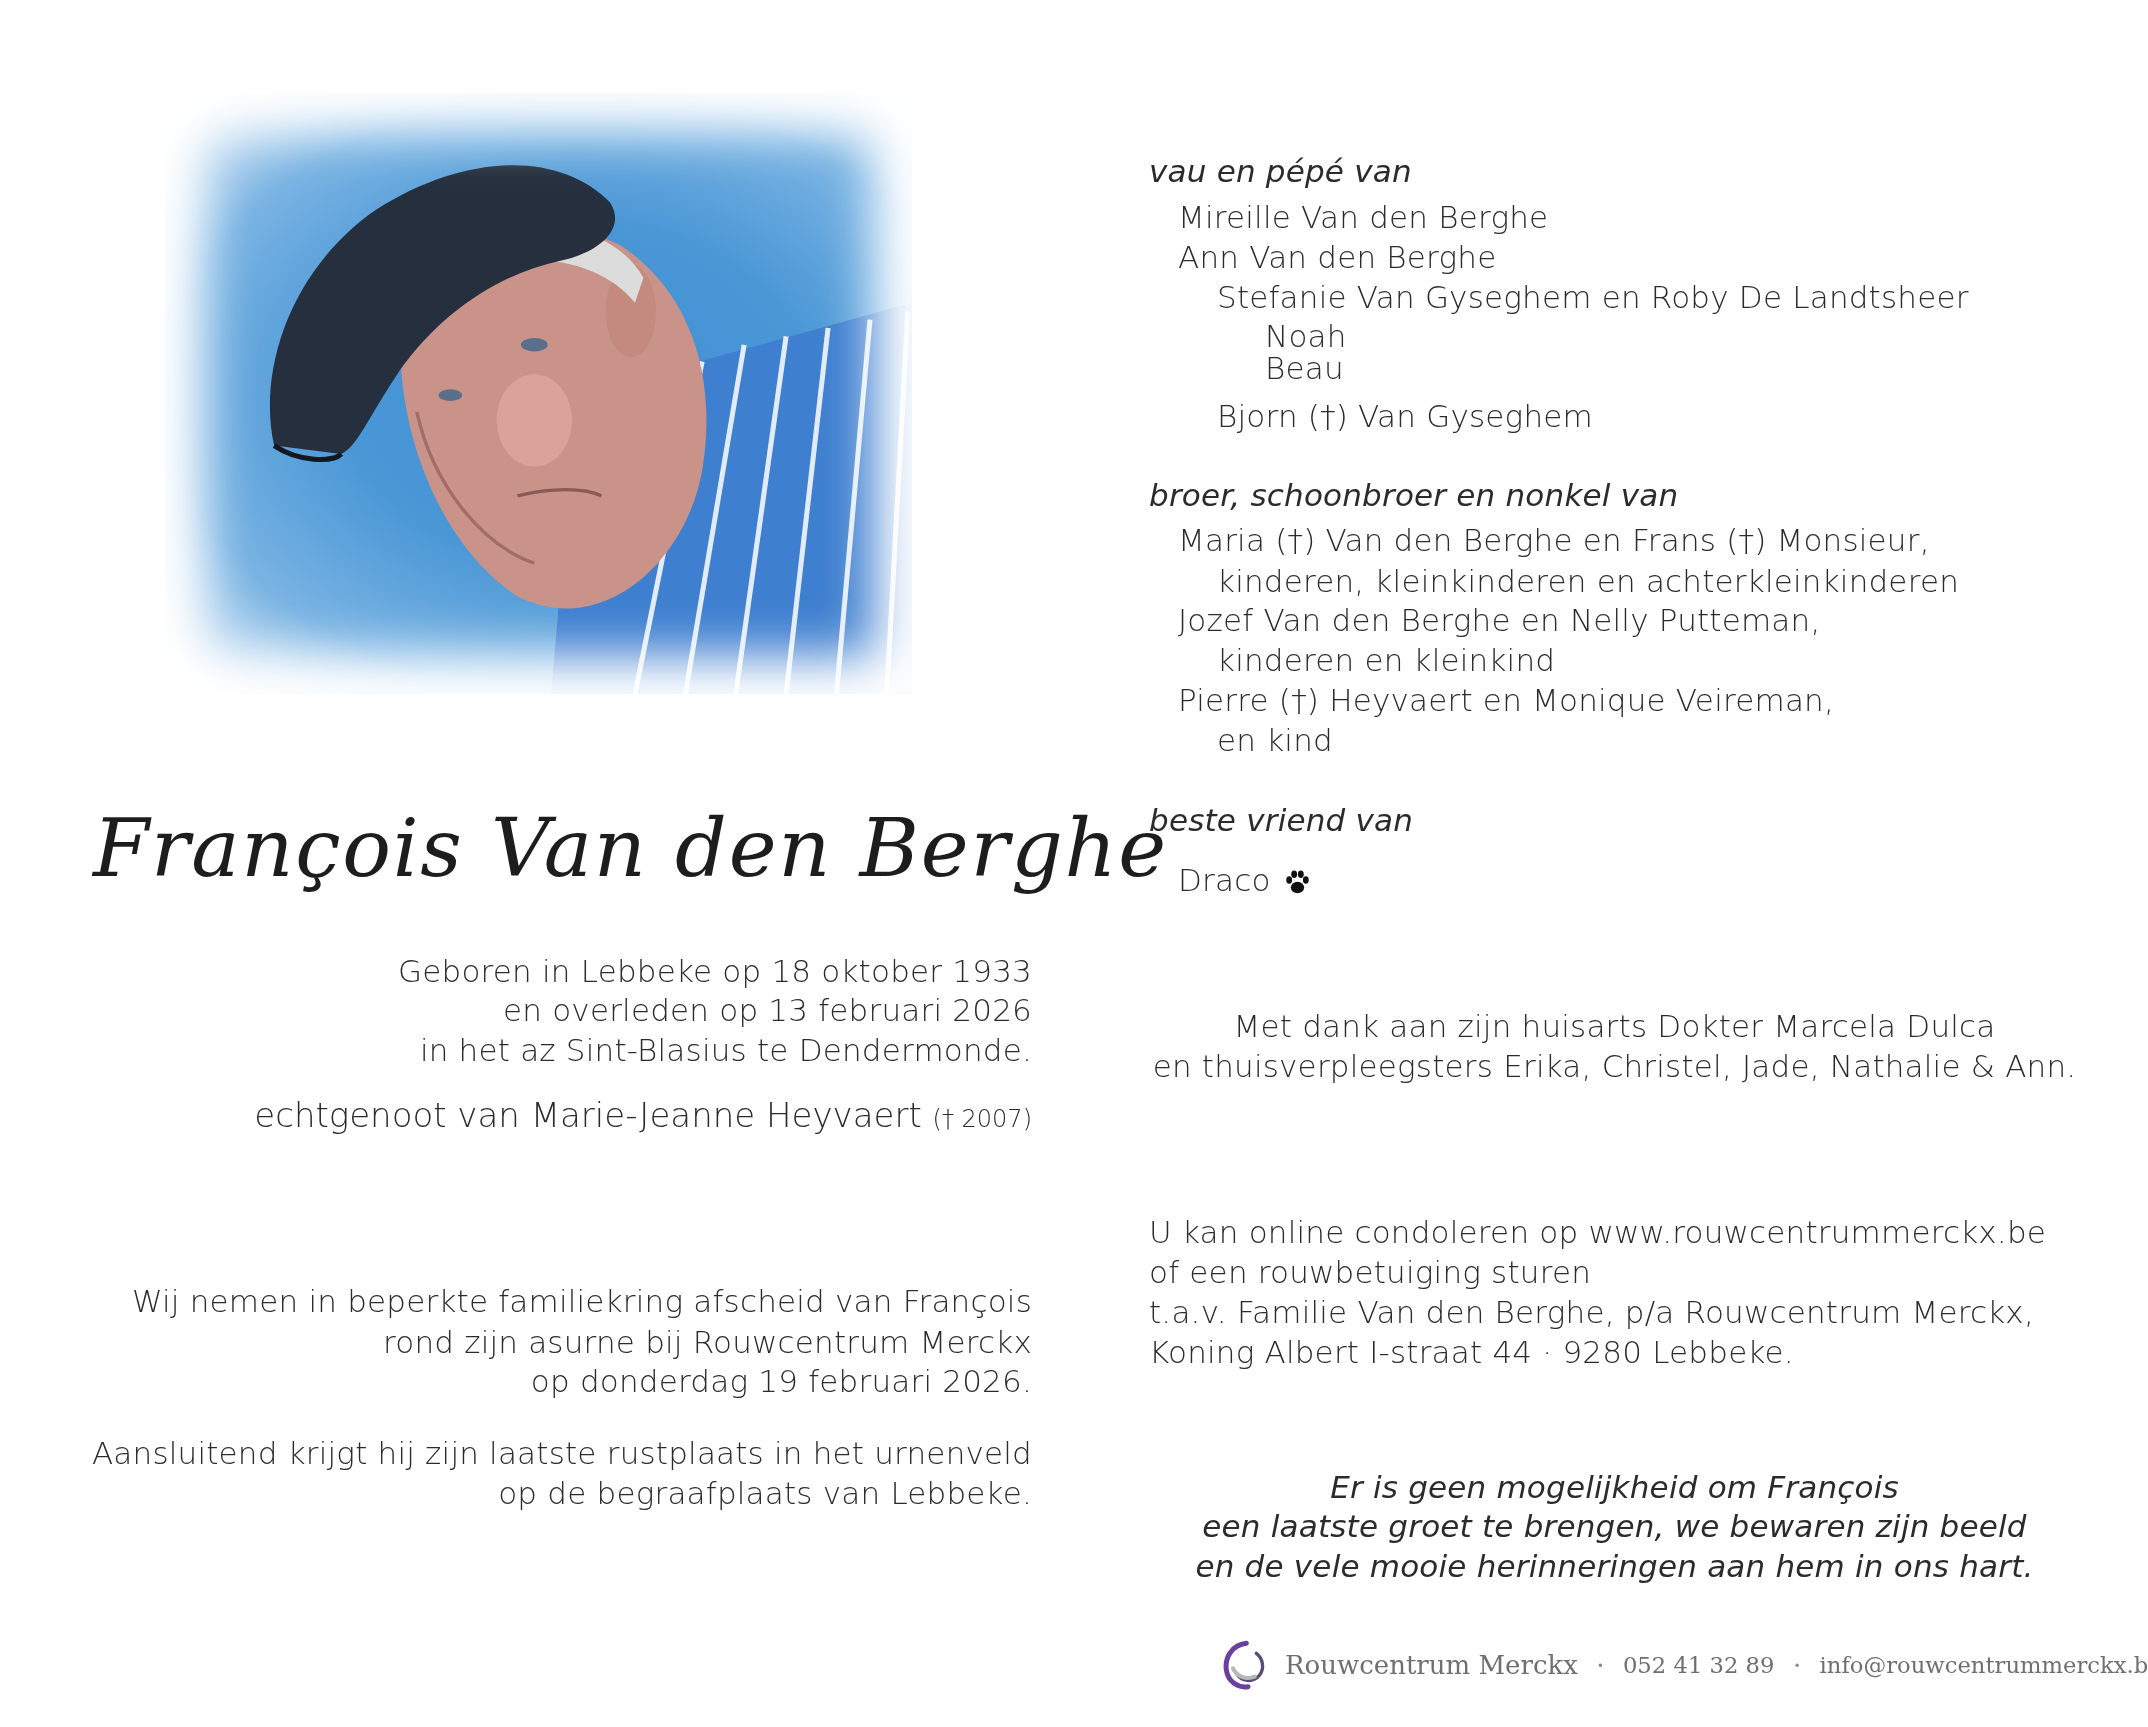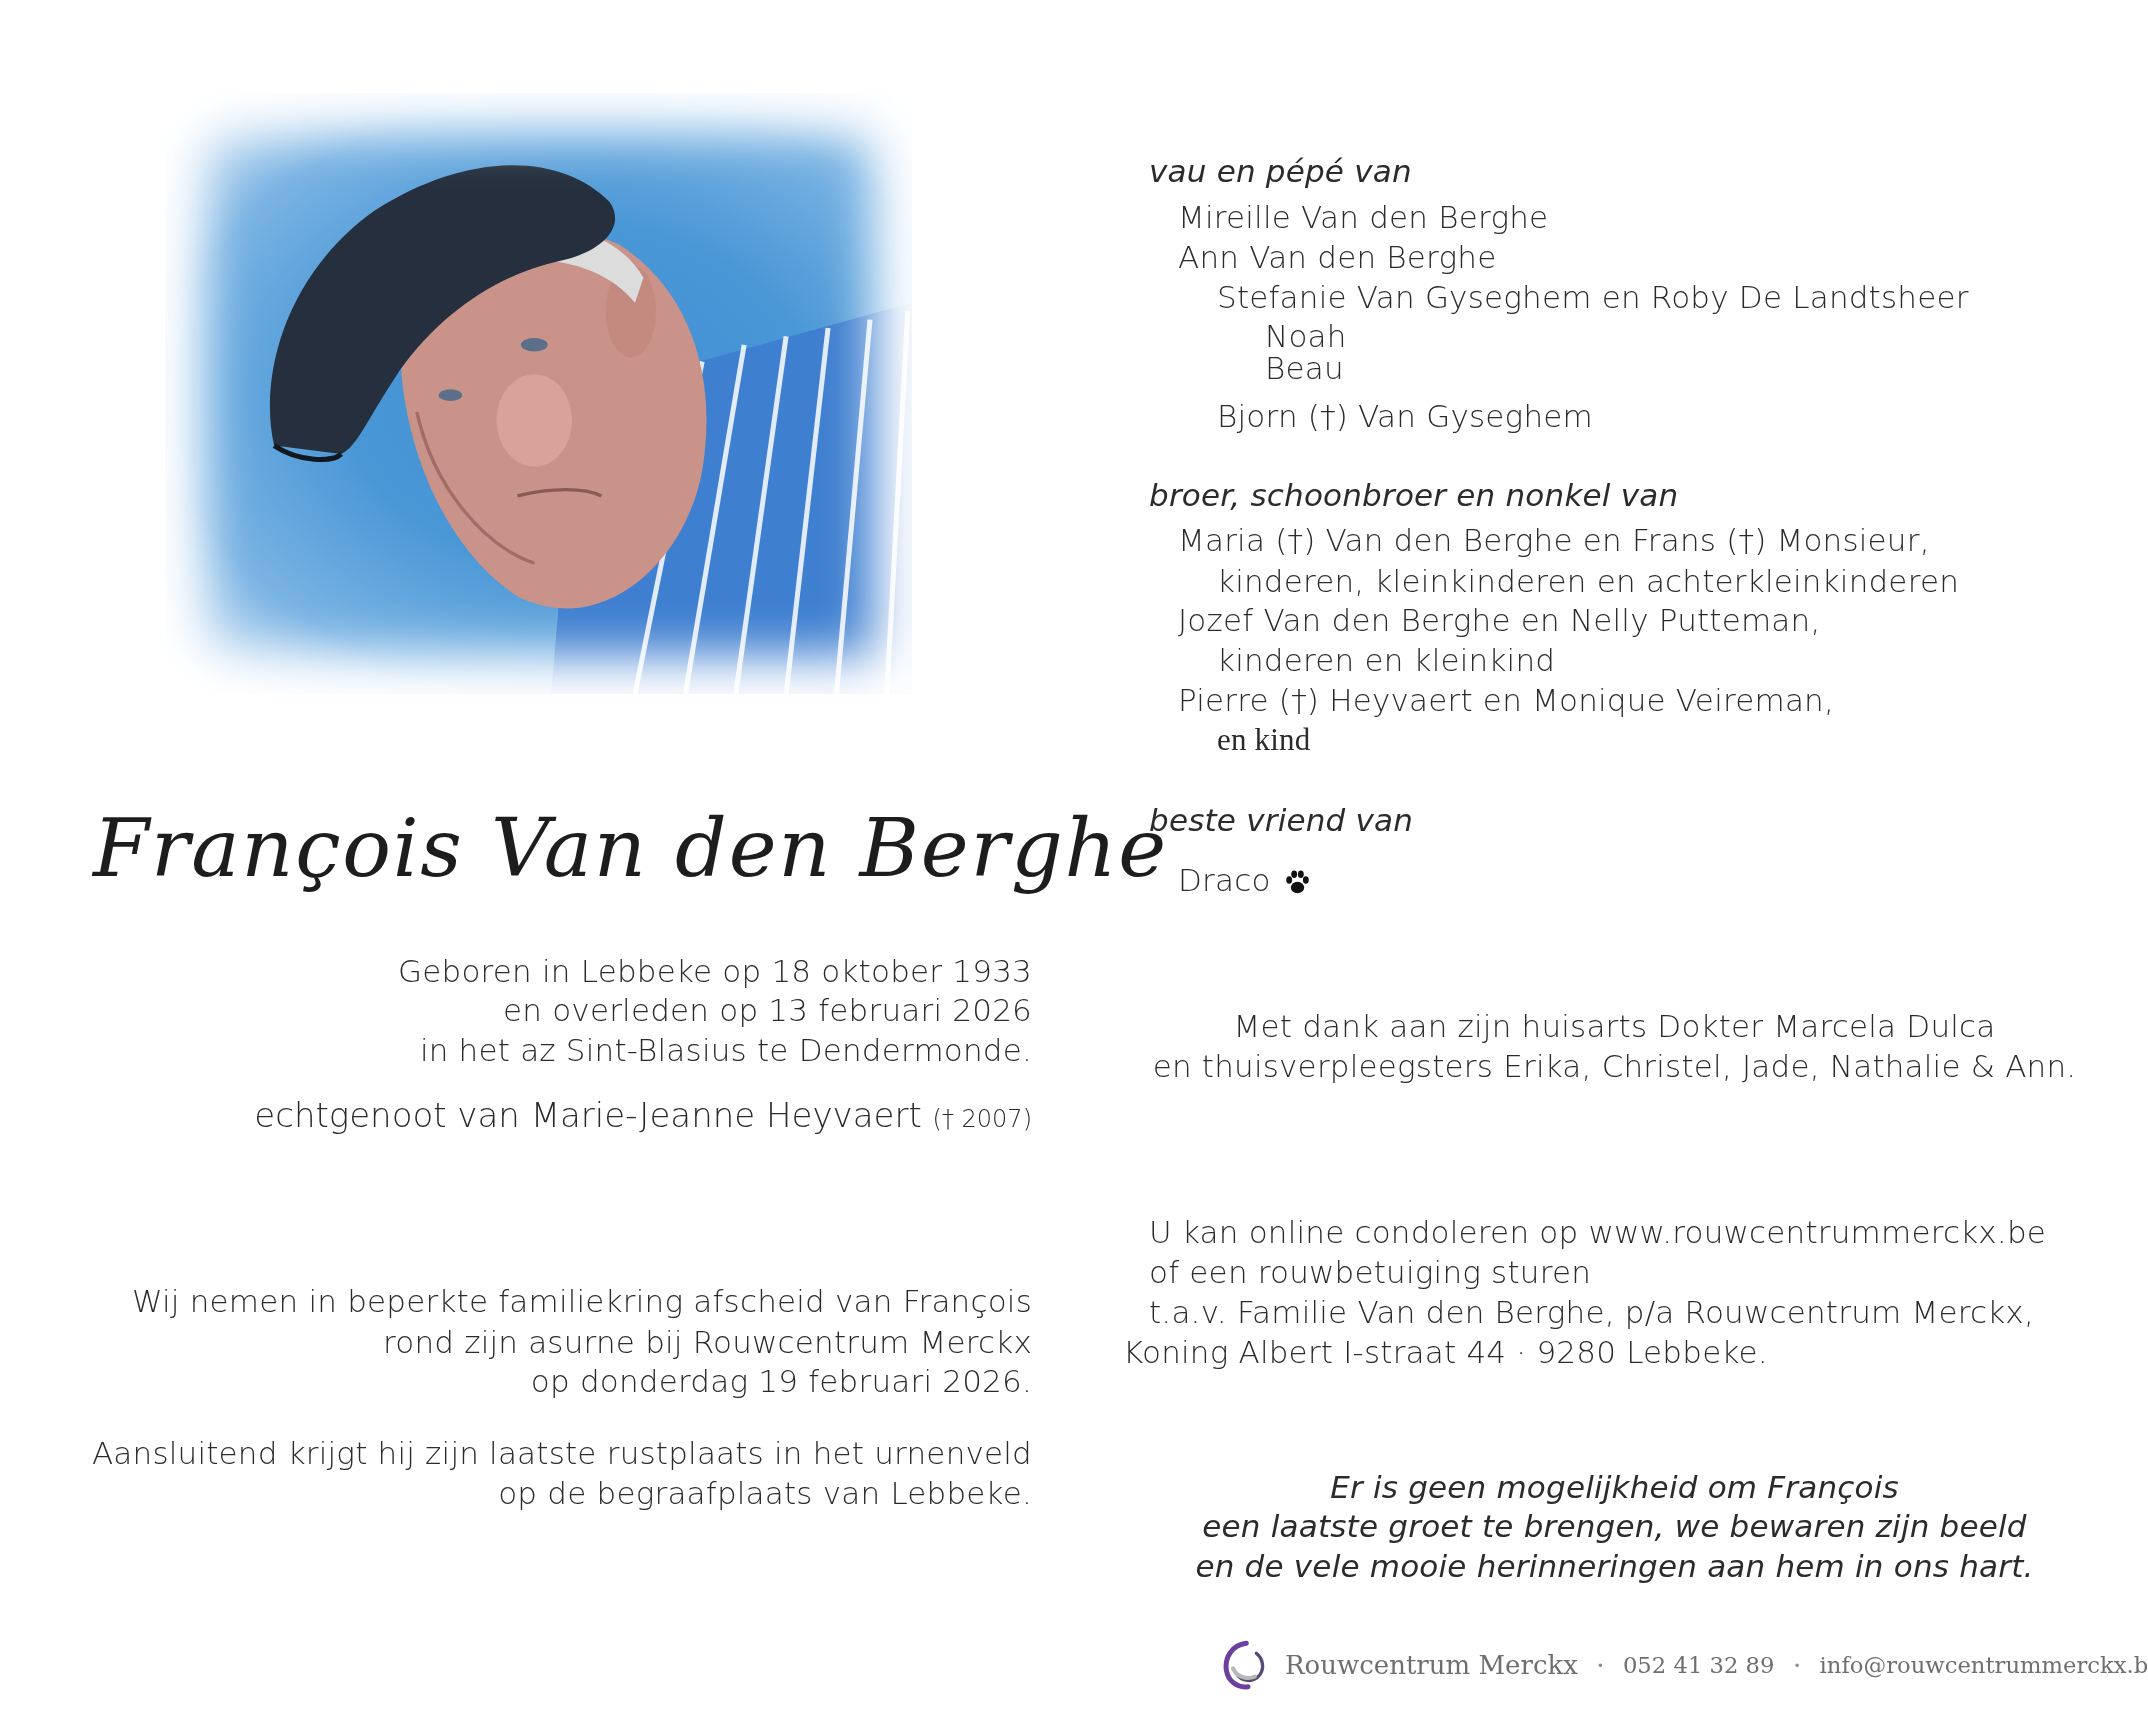--- a/index.html
+++ b/index.html
@@ -90,41 +90,41 @@
 <div class="abs line" style="left:1265px; top:316px;">Noah</div>
 <div class="abs line" style="left:1265px; top:348px;">Beau</div>
 <div class="abs line" style="left:1217px; top:396px;">Bjorn (†) Van Gyseghem</div>
 
 <div class="abs line sect-heading" style="left:1149px; top:475px;">broer, schoonbroer en nonkel van</div>
 <div class="abs line" style="left:1178px; top:520px;">Maria (†) Van den Berghe en Frans (†) Monsieur,</div>
 <div class="abs line" style="left:1217px; top:561px;">kinderen, kleinkinderen en achterkleinkinderen</div>
 <div class="abs line" style="left:1178px; top:600px;">Jozef Van den Berghe en Nelly Putteman,</div>
 <div class="abs line" style="left:1217px; top:640px;">kinderen en kleinkind</div>
 <div class="abs line" style="left:1178px; top:680px;">Pierre (†) Heyvaert en Monique Veireman,</div>
-<div class="abs line" style="left:1217px; top:720px;font-family:Liberation Serif, serif;">en kind</div>
+<div class="abs line" style="left:1217px; top:720px;">en kind</div>
 
 <div class="abs line sect-heading" style="left:1149px; top:800px;">beste vriend van</div>
 <div class="abs line" style="left:1178px; top:860px;">
   <span>Draco</span>
   <svg class="paw" viewBox="0 0 32 30">
     <ellipse cx="16" cy="21" rx="8" ry="7" fill="#111"></ellipse>
     <ellipse cx="6" cy="12" rx="3.5" ry="4.5" fill="#111"></ellipse>
     <ellipse cx="12" cy="5" rx="3.5" ry="4.5" fill="#111"></ellipse>
     <ellipse cx="20" cy="5" rx="3.5" ry="4.5" fill="#111"></ellipse>
     <ellipse cx="26" cy="12" rx="3.5" ry="4.5" fill="#111"></ellipse>
   </svg>
 </div>
 
 <div class="abs line center" style="left:1149px; width:931px; top:1006px;">Met dank aan zijn huisarts Dokter Marcela Dulca</div>
 <div class="abs line center" style="left:1149px; width:931px; top:1046px;">en thuisverpleegsters Erika, Christel, Jade, Nathalie &amp; Ann.</div>
 
 <div class="abs line" style="left:1149px; top:1212px;">U kan online condoleren op www.rouwcentrummerckx.be</div>
 <div class="abs line" style="left:1149px; top:1252px;">of een rouwbetuiging sturen</div>
 <div class="abs line" style="left:1149px; top:1292px;">t.a.v. Familie Van den Berghe, p/a Rouwcentrum Merckx,</div>
-<div class="abs line" style="left:1123px; top:1332px;">Koning Albert I-straat 44 · 9280 Lebbeke.</div>
+<div class="abs line" style="left:1149px; top:1332px;">Koning Albert I-straat 44 · 9280 Lebbeke.</div>
 
 <div class="abs line ital center" style="left:1149px; width:931px; top:1467px;">Er is geen mogelijkheid om François</div>
 <div class="abs line ital center" style="left:1149px; width:931px; top:1506px;">een laatste groet te brengen, we bewaren zijn beeld</div>
 <div class="abs line ital center" style="left:1149px; width:931px; top:1546px;">en de vele mooie herinneringen aan hem in ons hart.</div>
 
 <div id="logo-row" class="abs">
   <svg width="49" height="50" viewBox="0 0 58 60">
     <path d="M30 4 C 12 6 4 22 6 36 C 8 50 20 58 32 56" stroke="#6b3fa0" stroke-width="6" fill="none" stroke-linecap="round"></path>
     <path d="M18 40 C 24 50 38 52 46 42 C 52 34 50 22 42 16" stroke="#5a4a78" stroke-width="4" fill="none" stroke-linecap="round"></path>
     <path d="M14 34 C 18 44 30 48 40 44" stroke="#b8b8b8" stroke-width="5" fill="none" stroke-linecap="round"></path>

